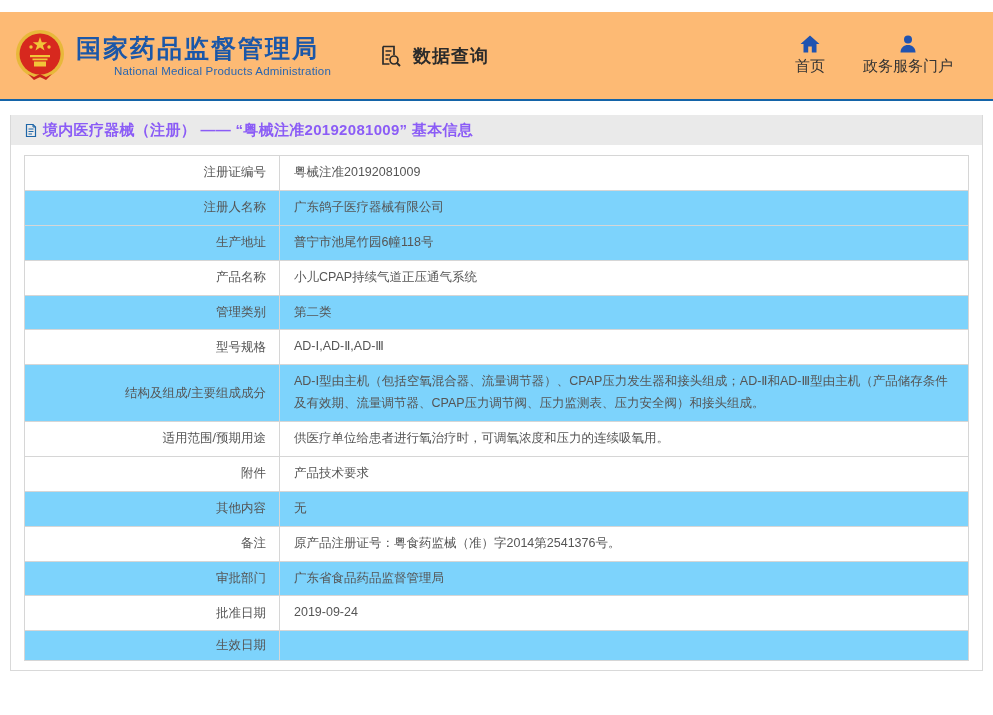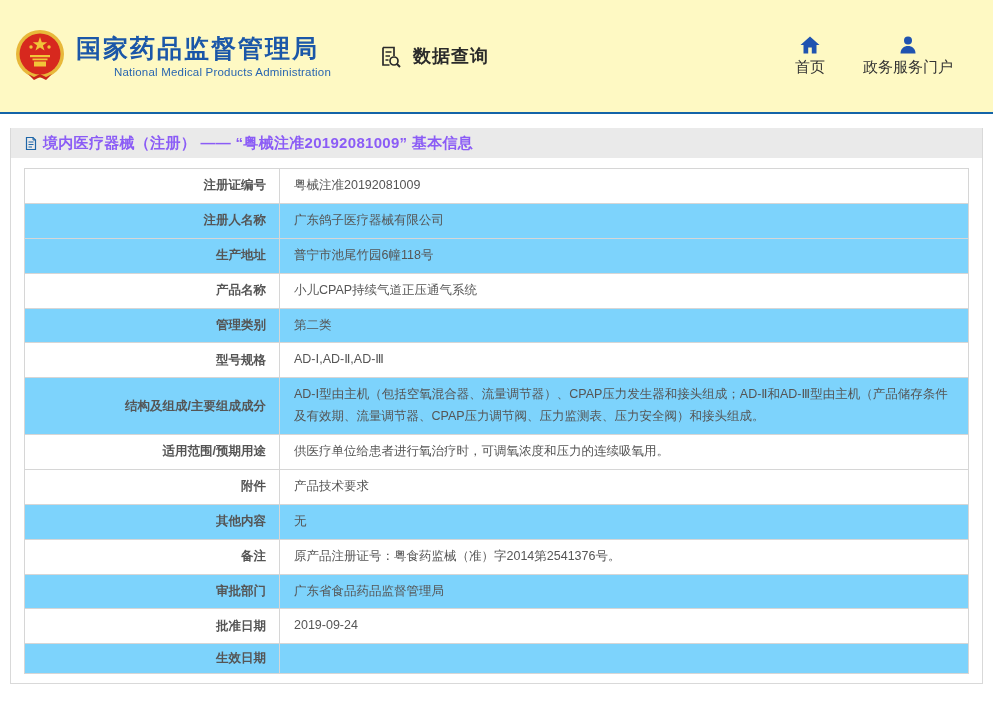--- a/index.html
+++ b/index.html
@@ -1,41 +1,41 @@
 <!DOCTYPE html>
 <html><head>
 <meta charset="utf-8">
 <style>
   * { box-sizing: border-box; margin: 0; padding: 0; }
   html, body { width: 993px; height: 715px; background: #ffffff; overflow: hidden; }
   body { font-family: "Liberation Sans", "DejaVu Sans", sans-serif; color: #555; }
 
   
-  .header { position: relative; height: 112px; background: #fef9c3; }
+  .header { position: relative; height: 87px; background: #fdba74; margin-top: 12px; }
   .header-inner { display: flex; align-items: center; height: 100%; padding: 0 14px; }
   .logo-block { display: flex; align-items: center; gap: 10px; }
   .emblem { width: 52px; height: 56px; flex: 0 0 auto; }
   .logo-text .cn { font-size: 25px; font-weight: bold; color: #1b57a8; letter-spacing: 2px; line-height: 1.15; }
   .logo-text .en { font-size: 11.5px; color: #2a66b0; margin-top: 3px; letter-spacing: 0.2px; padding-left: 38px; }
   .section-block { display: flex; align-items: center; margin-left: 46px; gap: 11px; cursor: pointer; }
   .section-block .label { font-size: 18px; color: #2b2b2b; font-weight: bold; letter-spacing: 1px; }
   .header-nav { margin-left: auto; display: flex; align-items: flex-start; gap: 38px; padding-right: 26px; }
   .nav-item { display: flex; flex-direction: column; align-items: center; gap: 4px; cursor: pointer; }
   .nav-item .nav-label { font-size: 15px; color: #333; }
   .blue-line { height: 2px; background: #1464a8; width: 100%; }
 
   
   .container { margin: 14px 10px 0 10px; background: #ffffff; border: 1px solid #d9d9d9; border-top: none; padding-bottom: 9px; }
   .title-bar { background: #eaeaea; height: 30px; display: flex; align-items: center; padding-left: 13px; gap: 5px; }
   .title-bar .page-title { font-size: 15px; font-weight: bold; color: #8b5cf6; letter-spacing: 0.3px; }
 
   
   table.info { width: calc(100% - 26px); margin: 10px 13px 0 13px; border-collapse: collapse; table-layout: fixed; }
   table.info, table.info th, table.info td { border: 1px solid #d6d6d6; }
-  table.info th { width: 255px; text-align: right; font-weight: bold; font-size: 12.5px; color: #555;
+  table.info th { width: 255px; text-align: right; font-weight: normal; font-size: 12.5px; color: #555;
                   padding: 6px 13px 6px 6px; height: 27px; background: transparent; white-space: nowrap; }
   table.info td { font-size: 12.5px; color: #555; padding: 6px 10px 6px 14px; line-height: 1.75; text-align: left; }
   table.info tr.alt { background: #7dd3fc; }
 
   .icon { display: inline-flex; align-items: center; justify-content: center; }
 </style>
 </head>
 <body>
 
 <div class="header">

